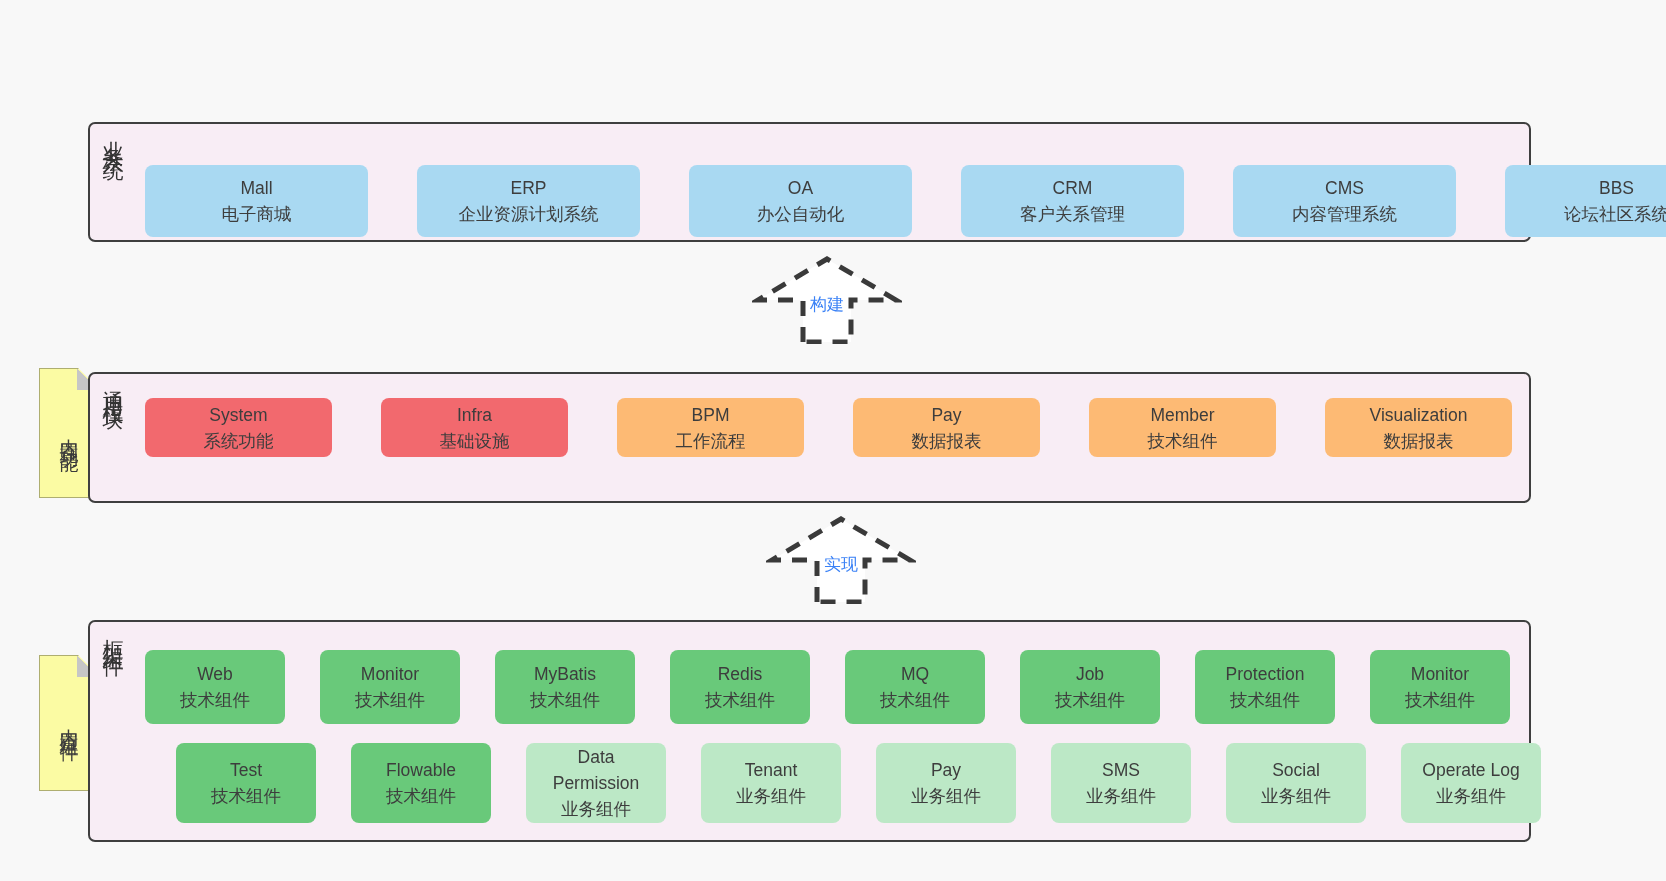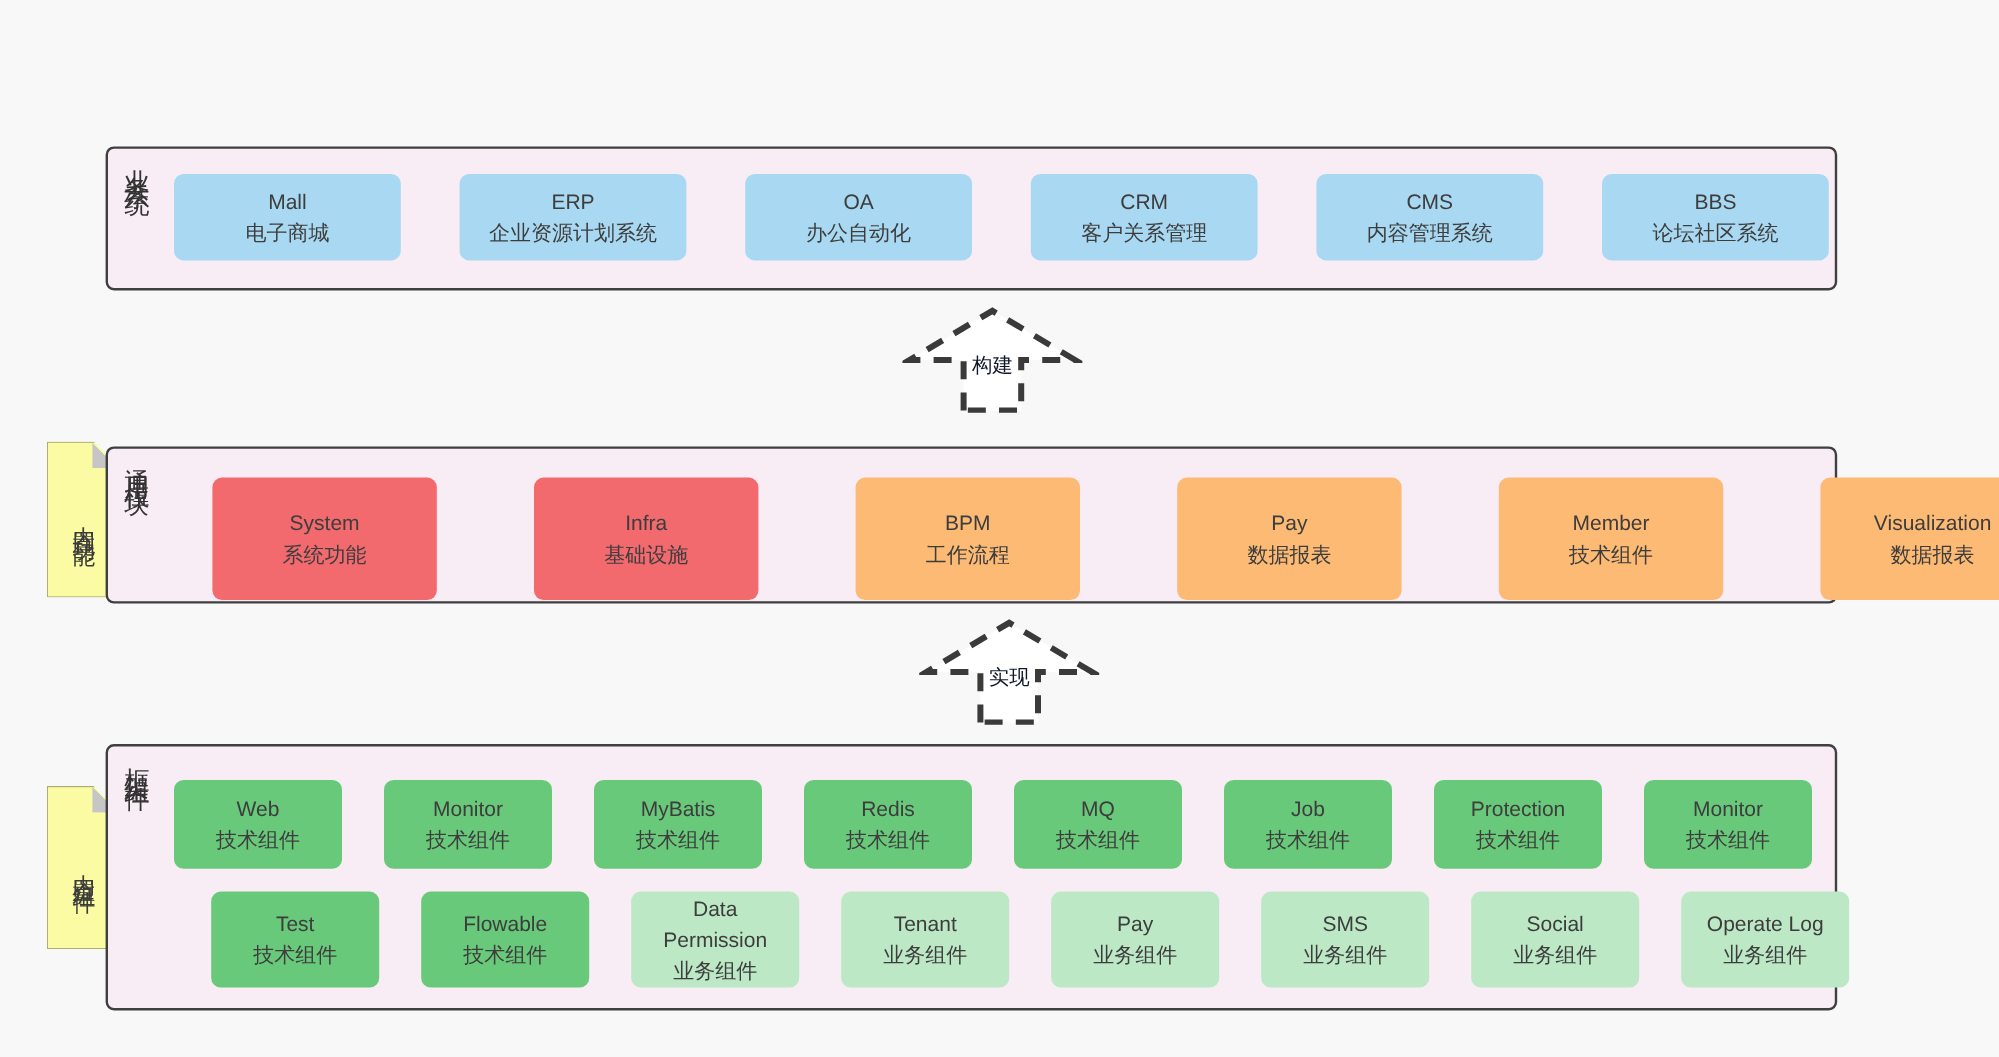--- a/index.html
+++ b/index.html
@@ -52,22 +52,22 @@
     border-radius: 8px;
     display: flex;
     flex-direction: column;
     align-items: center;
     justify-content: center;
     text-align: center;
     font-size: 17.5px;
     line-height: 26px;
     padding: 0 8px;
   }
-  .box-wide { width: 189px; height: 72px; }
-  .box-mid  { width: 187px; height: 102px; margin-left: 32px; }
+  .box-wide { width: 223px; height: 72px; margin-top: 20px; }
+  .box-mid  { width: 187px; height: 59px; }
   .box-sm   { width: 140px; height: 74px; }
   .box-sm2  { width: 140px; height: 80px; }
   .blue       { background: #a9d9f2; }
   .red        { background: #f2696e; }
   .pink       { background: #fdba74; }
   .green      { background: #69c97a; }
   .lightgreen { background: #bce8c6; }
   .tag {
     position: absolute;
     left: 39px;
@@ -109,21 +109,21 @@
   .arrow-implement { left: 766px; top: 514px; text-align: center; }
   .arrow svg { position: absolute; left: 0; top: 0; }
   .arrow-label {
     position: absolute;
     left: 50%;
     top: 38px;
     transform: translateX(-50%);
     background: #ffffff;
     padding: 1px 3px;
     font-size: 17px;
-    color: #0f172a;
+    color: #3b82f6;
     white-space: nowrap;
   }
 </style>
 </head>
 <body>
 
 <div class="panel panel-business">
   <div class="panel-label">业务系统</div>
   <div class="row row-business">
     <div class="box box-wide blue">

